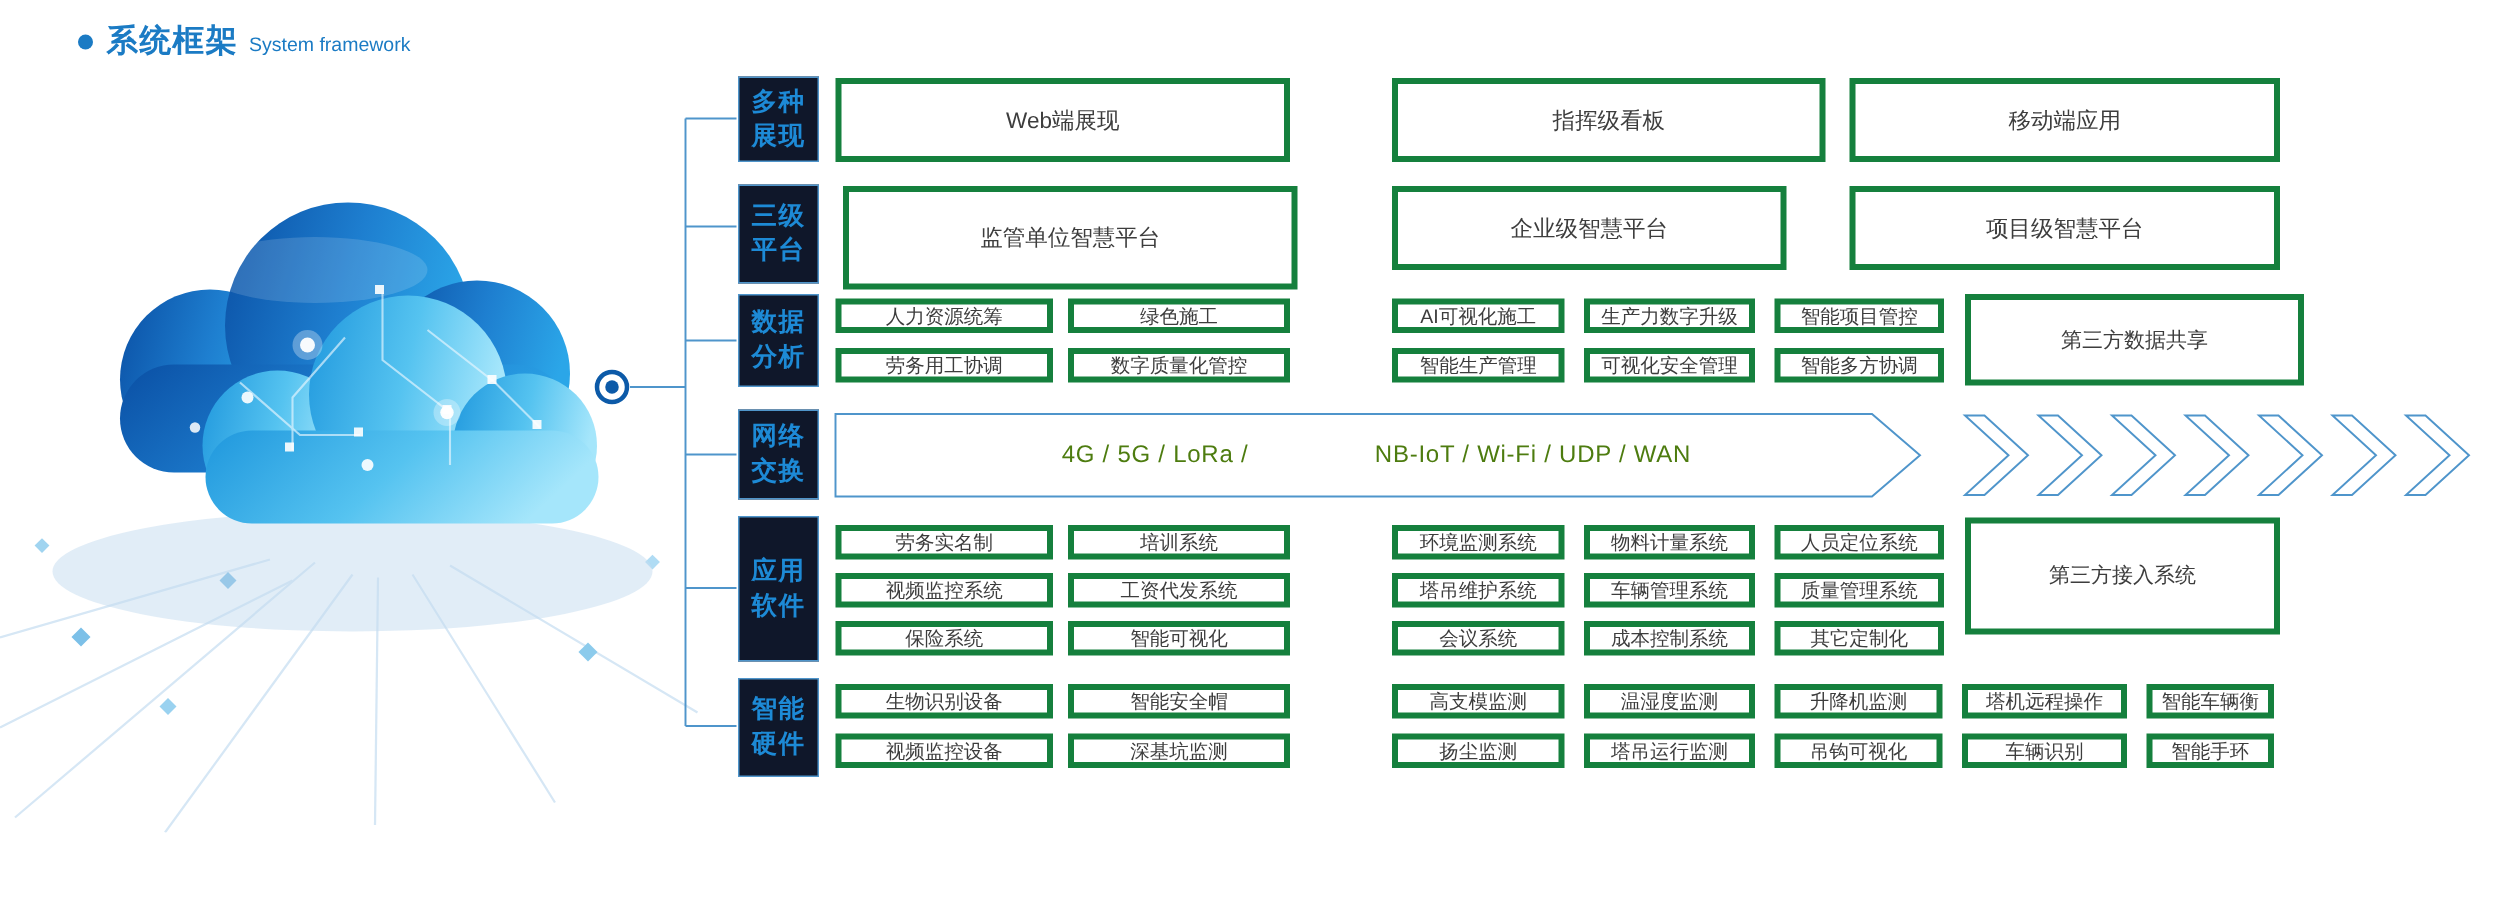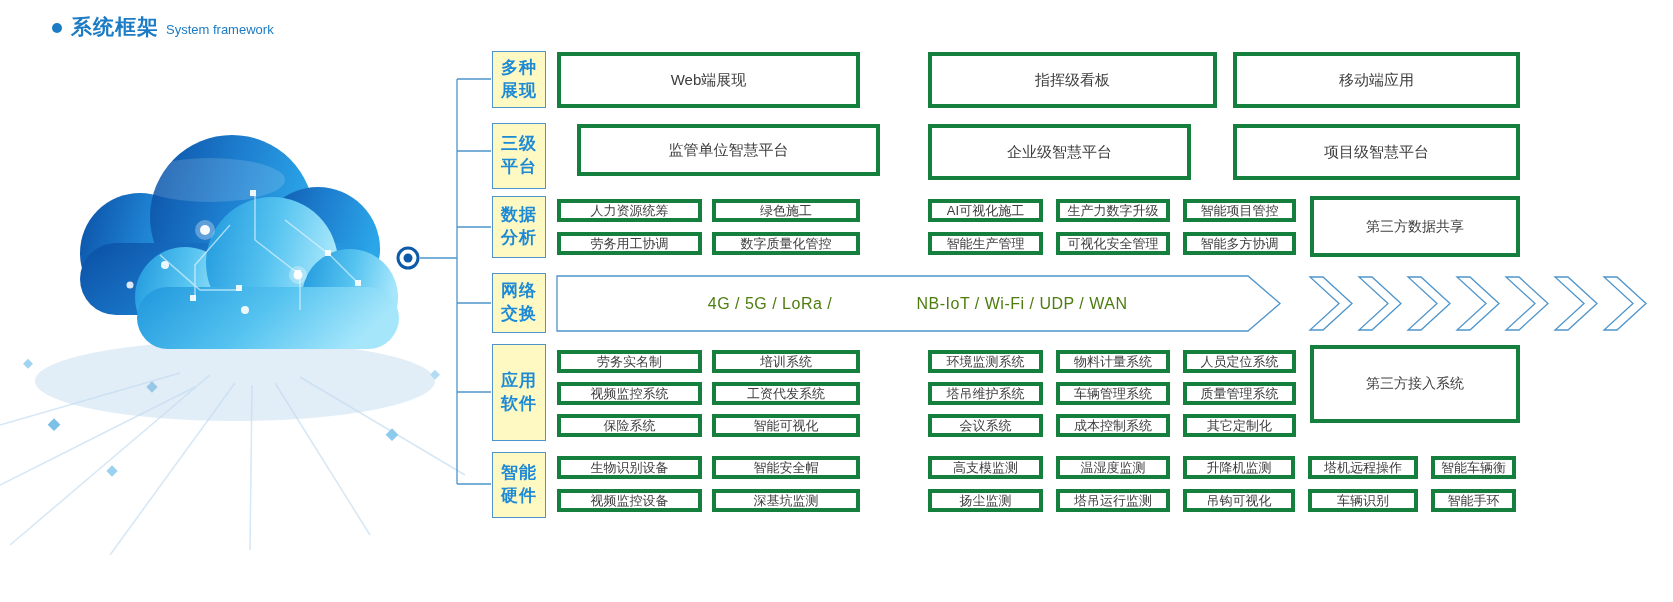--- a/index.html
+++ b/index.html
@@ -9,21 +9,21 @@
   
   .title{position:absolute;left:52px;top:13px;display:flex;align-items:center;gap:9px;}
   .title .dot{width:10px;height:10px;border-radius:50%;background:#1b7bc4;margin-top:2px;}
   .title .zh{font-size:21px;font-weight:bold;color:#1b7bc4;letter-spacing:1px;}
   .title .en{font-size:13px;color:#1b7bc4;margin-left:-2px;margin-top:4px;}
 
   
   .layer{position:absolute;pointer-events:none;}
 
   
-  .cat{position:absolute;left:492px;width:54px;border:1px solid #4f95cb;background:#fef9c3;
+  .cat{position:absolute;left:492px;width:54px;border:1px solid #4f95cb;background:#0f172a;
        display:flex;flex-direction:column;align-items:center;justify-content:center;
        color:#1d8ad6;font-size:17px;font-weight:bold;line-height:1.35;letter-spacing:1px;box-sizing:border-box;}
 
   
   .box{border:4px solid #15803d;background:#fff;box-sizing:border-box;
        display:flex;align-items:center;justify-content:center;
        color:#3d3d3d;font-size:13px;white-space:nowrap;}
   .abs{position:absolute;}
   .lg{font-size:15px;}
   .md{font-size:14px;}
@@ -163,39 +163,39 @@
   </div>
   <div class="cat" style="top:452px;height:66px;">
     <span>智能</span>
     <span>硬件</span>
   </div>
 
   <div class="box lg abs" style="left:557px;top:52px;width:303px;height:56px;">Web端展现</div>
   <div class="box lg abs" style="left:928px;top:52px;width:289px;height:56px;">指挥级看板</div>
   <div class="box lg abs" style="left:1233px;top:52px;width:287px;height:56px;">移动端应用</div>
 
-  <div class="box lg abs" style="left:577px;top:124px;width:303px;height:52px;">监管单位智慧平台</div>
+  <div class="box lg abs" style="left:562px;top:124px;width:303px;height:69px;">监管单位智慧平台</div>
   <div class="box lg abs" style="left:928px;top:124px;width:263px;height:56px;">企业级智慧平台</div>
   <div class="box lg abs" style="left:1233px;top:124px;width:287px;height:56px;">项目级智慧平台</div>
 
   <div class="grp" style="left:557px;top:199px;grid-template-columns:145px 148px;column-gap:10px;">
     <div class="box">人力资源统筹</div>
     <div class="box">绿色施工</div>
     <div class="box">劳务用工协调</div>
     <div class="box">数字质量化管控</div>
   </div>
   <div class="grp" style="left:928px;top:199px;grid-template-columns:115px 114px 113px;">
     <div class="box">AI可视化施工</div>
     <div class="box">生产力数字升级</div>
     <div class="box">智能项目管控</div>
     <div class="box">智能生产管理</div>
     <div class="box">可视化安全管理</div>
     <div class="box">智能多方协调</div>
   </div>
-  <div class="box md abs" style="left:1310px;top:196px;width:210px;height:61px;">第三方数据共享</div>
+  <div class="box md abs" style="left:1310px;top:196px;width:226px;height:61px;">第三方数据共享</div>
 
   <span class="netlabel" style="left:770px;">4G / 5G / LoRa /</span>
   <span class="netlabel" style="left:1022px;">NB-IoT / Wi-Fi / UDP / WAN</span>
 
   <div class="grp" style="left:557px;top:350px;grid-template-columns:145px 148px;column-gap:10px;row-gap:9px;">
     <div class="box">劳务实名制</div>
     <div class="box">培训系统</div>
     <div class="box">视频监控系统</div>
     <div class="box">工资代发系统</div>
     <div class="box">保险系统</div>

